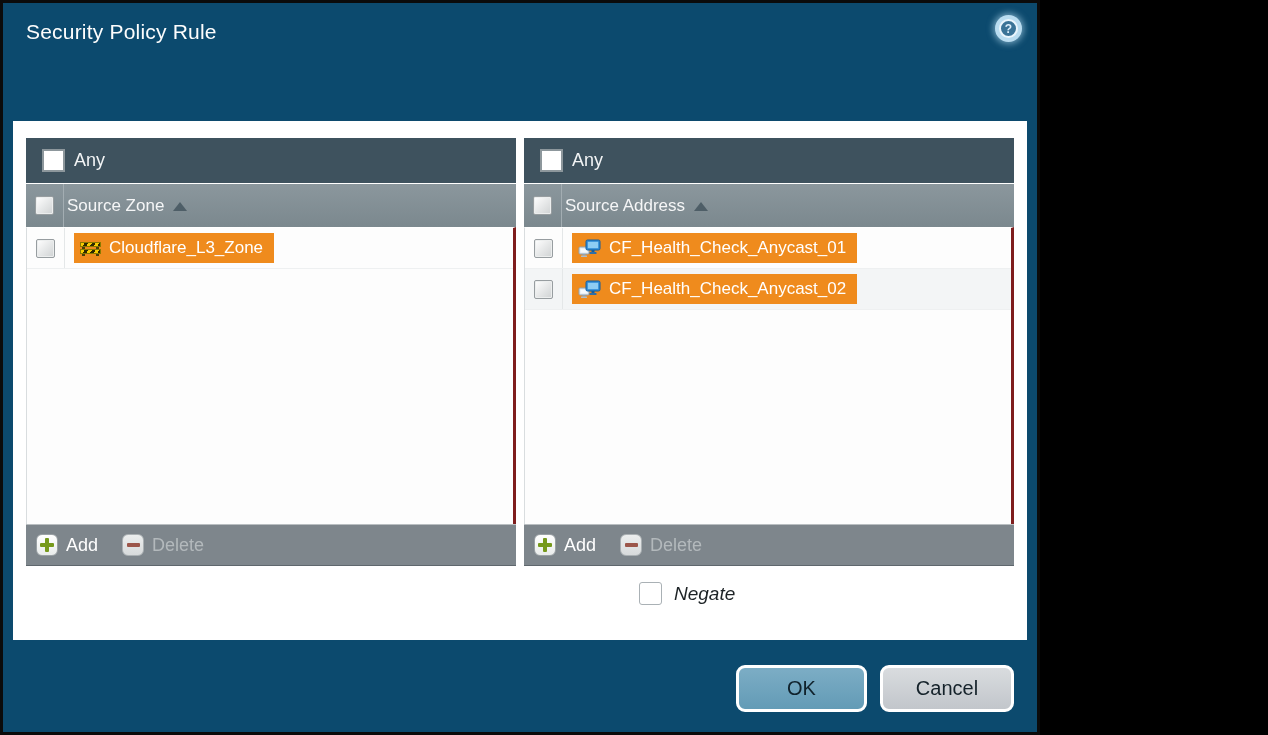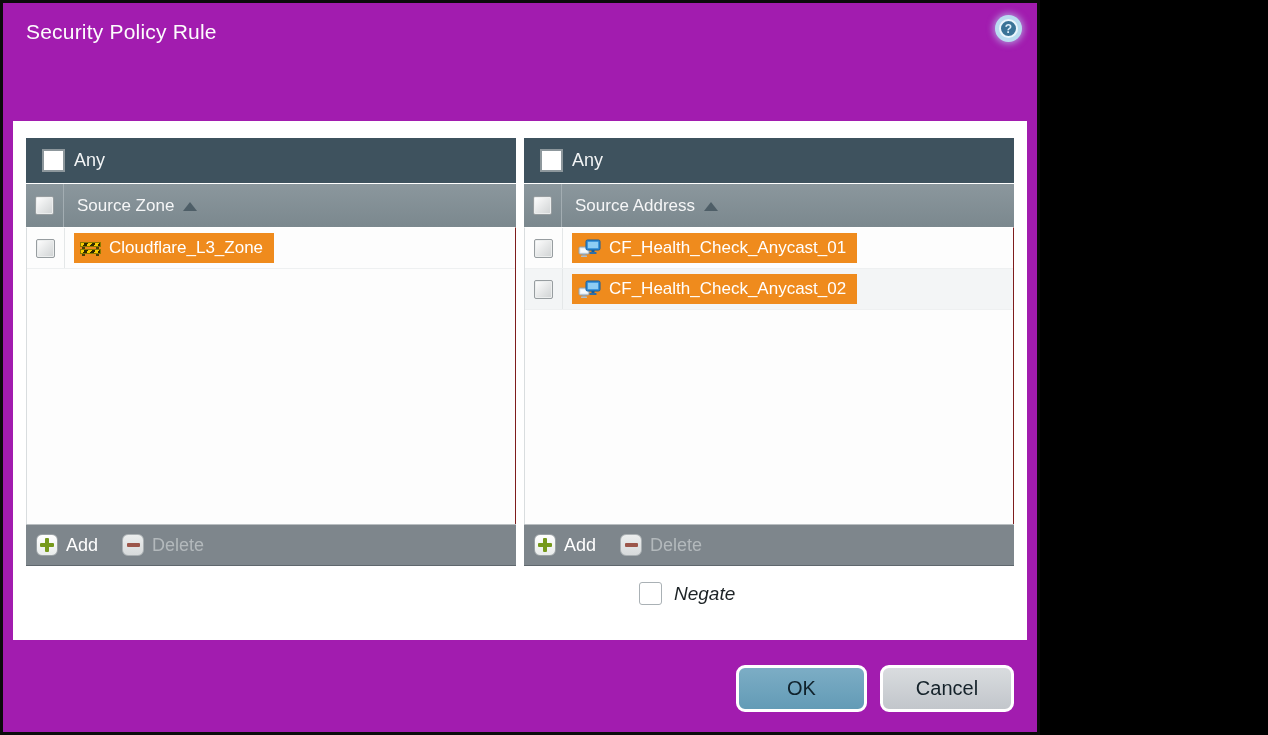--- a/index.html
+++ b/index.html
@@ -4,21 +4,21 @@
 <style>
   * { margin:0; padding:0; box-sizing:border-box; }
   html,body { width:1268px; height:735px; }
   body {
     font-family:"Liberation Sans", sans-serif;
     background:#000;
   }
   .dialog {
     position:relative;
     width:1040px; height:735px;
-    background:#a21caf;
+    background:#0c4a6e;
     border:3px solid #0b0b0b;
     overflow:hidden;
   }
   
   .titlebar { position:relative; height:62px; }
   .title {
     position:absolute; left:23px; top:17px;
     color:#fdfdfd; font-size:21px; letter-spacing:.2px;
   }
   .help-icon {
@@ -66,25 +66,25 @@
   .col-header {
     flex:0 0 44px;
     background:linear-gradient(#8b979d,#7b888e);
     display:flex; align-items:center;
     border-top:1px solid #fff;
   }
   .col-cb-cell {
     width:38px; flex:0 0 38px; display:flex; justify-content:center;
     border-right:1px solid #a3adb2; height:100%; align-items:center;
   }
-  .col-title { color:#f5f6f7; font-size:17px; margin-left:13px; display:flex; align-items:center; gap:9px; }
+  .col-title { color:#f5f6f7; font-size:17px; margin-left:3px; display:flex; align-items:center; gap:9px; }
   .sort-arrow { width:0; height:0; border-left:7px solid transparent; border-right:7px solid transparent; border-bottom:9px solid #4e5e67; margin-top:2px; }
   .list {
     flex:1 1 auto; background:#fdfdfd; overflow:hidden;
-    border-left:1px solid #d9dddf; border-right:1px solid #7f1d1d;
+    border-left:1px solid #d9dddf; border-right:3px solid #7f1d1d;
     border-top:1px solid #fff;
   }
   .row { height:41px; display:flex; align-items:center; border-bottom:1px solid #eef0f1; }
   .row.alt { background:#f3f5f6; }
   .row-cb-cell { width:38px; flex:0 0 38px; display:flex; justify-content:center; border-right:1px solid #e4e7e8; height:100%; align-items:center; }
   .chip {
     margin-left:9px; height:30px;
     background:#ef8b1d; color:#ffffff; font-size:17px;
     display:inline-flex; align-items:center; gap:8px; padding:0 11px 0 6px;
     cursor:pointer; white-space:nowrap;

